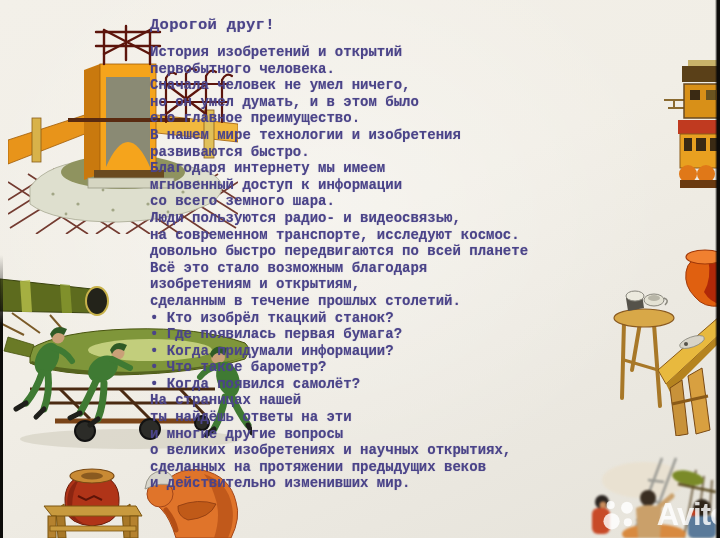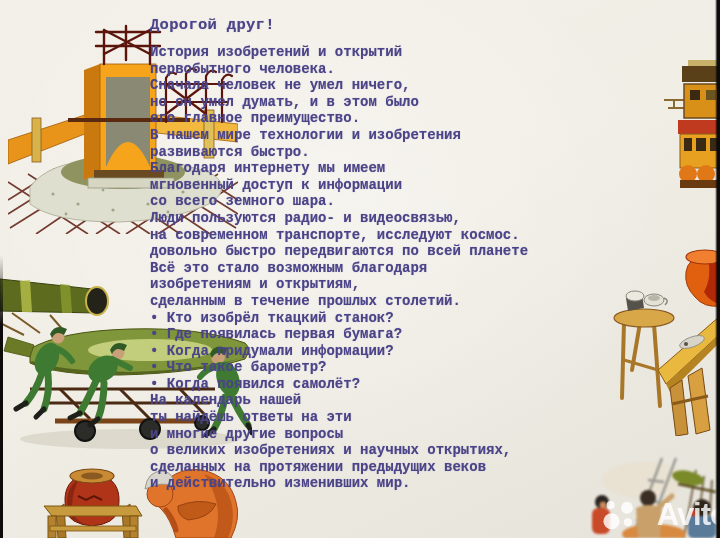--- a/index.html
+++ b/index.html
@@ -264,21 +264,21 @@
         <div class="tline">на современном транспорте, исследуют космос.</div>
         <div class="tline">довольно быстро передвигаются по всей планете</div>
         <div class="tline">Всё это стало возможным благодаря</div>
         <div class="tline">изобретениям и открытиям,</div>
         <div class="tline">сделанным в течение прошлых столетий.</div>
         <div class="tline">• Кто изобрёл ткацкий станок?</div>
         <div class="tline">• Где появилась первая бумага?</div>
         <div class="tline">• Когда придумали информации?</div>
         <div class="tline">• Что такое барометр?</div>
         <div class="tline">• Когда появился самолёт?</div>
-        <div class="tline">На календарь нашей</div>
+        <div class="tline">На страницах нашей</div>
         <div class="tline">ты найдёшь ответы на эти</div>
         <div class="tline">и многие другие вопросы</div>
         <div class="tline">о великих изобретениях и научных открытиях,</div>
         <div class="tline">сделанных на протяжении предыдущих веков</div>
         <div class="tline">и действительно изменивших мир.</div>
       </div>
   </div>
 
   <div class="watermark">
     <svg width="46" height="40" viewBox="0 0 46 40">

